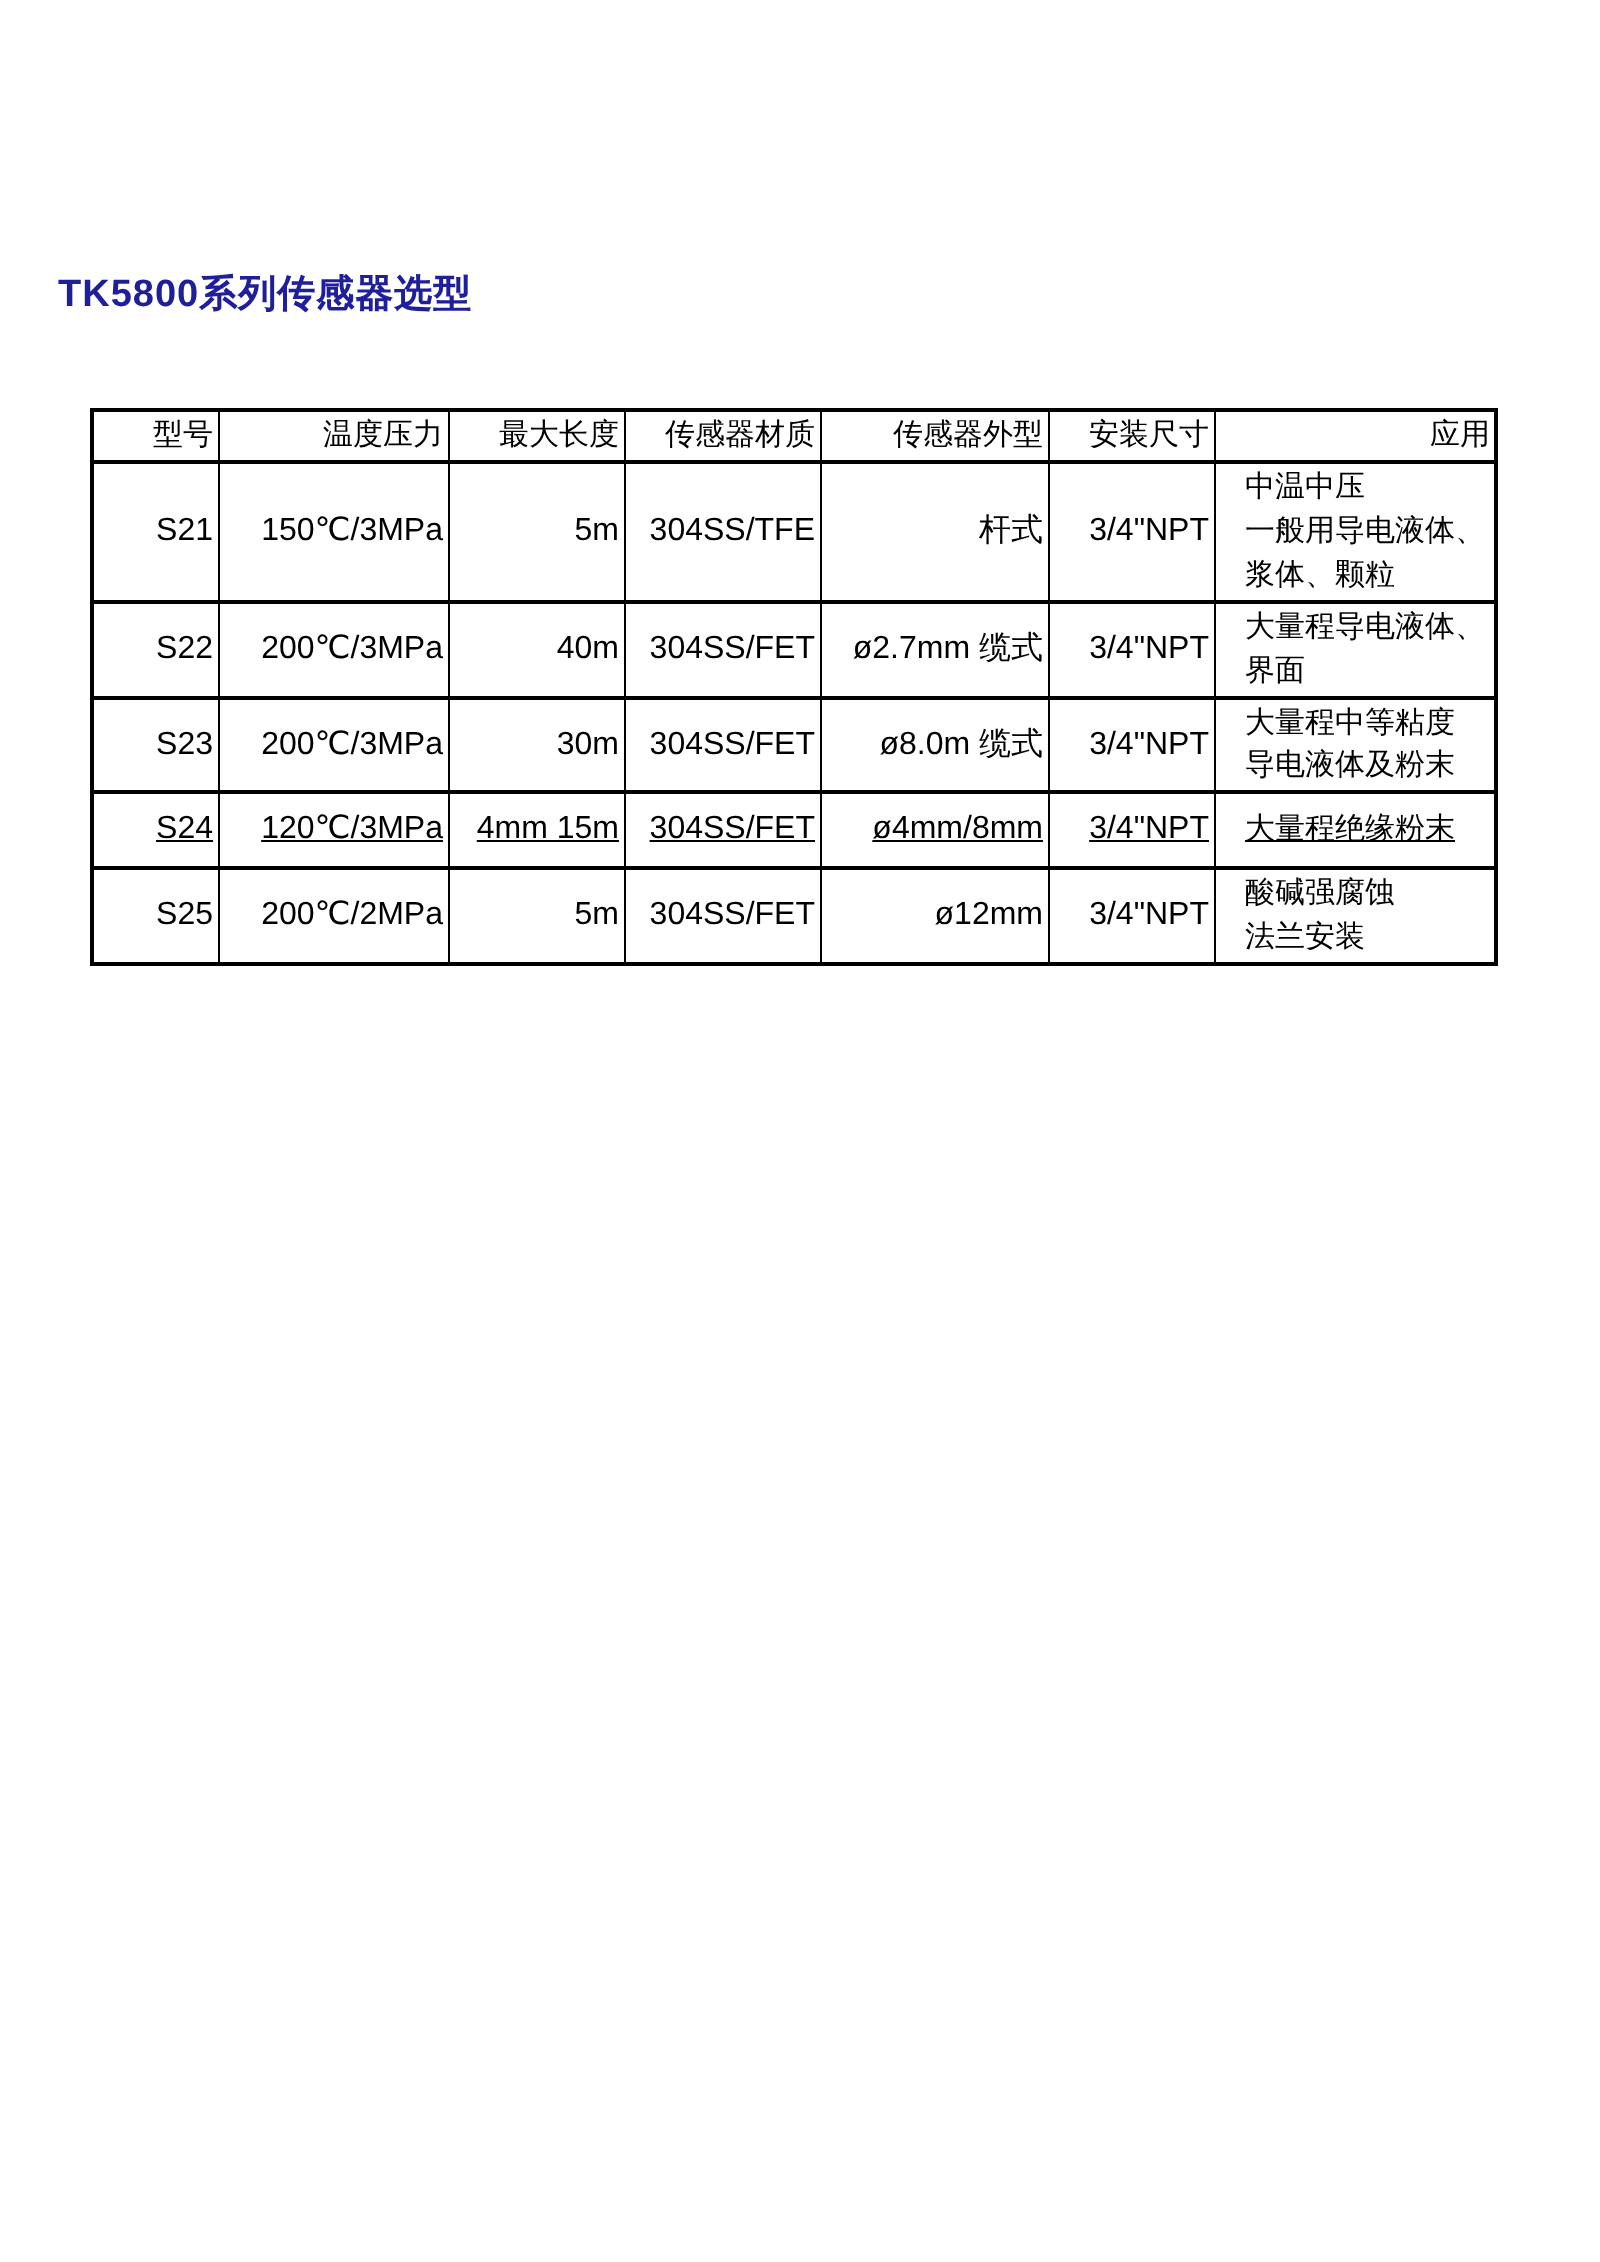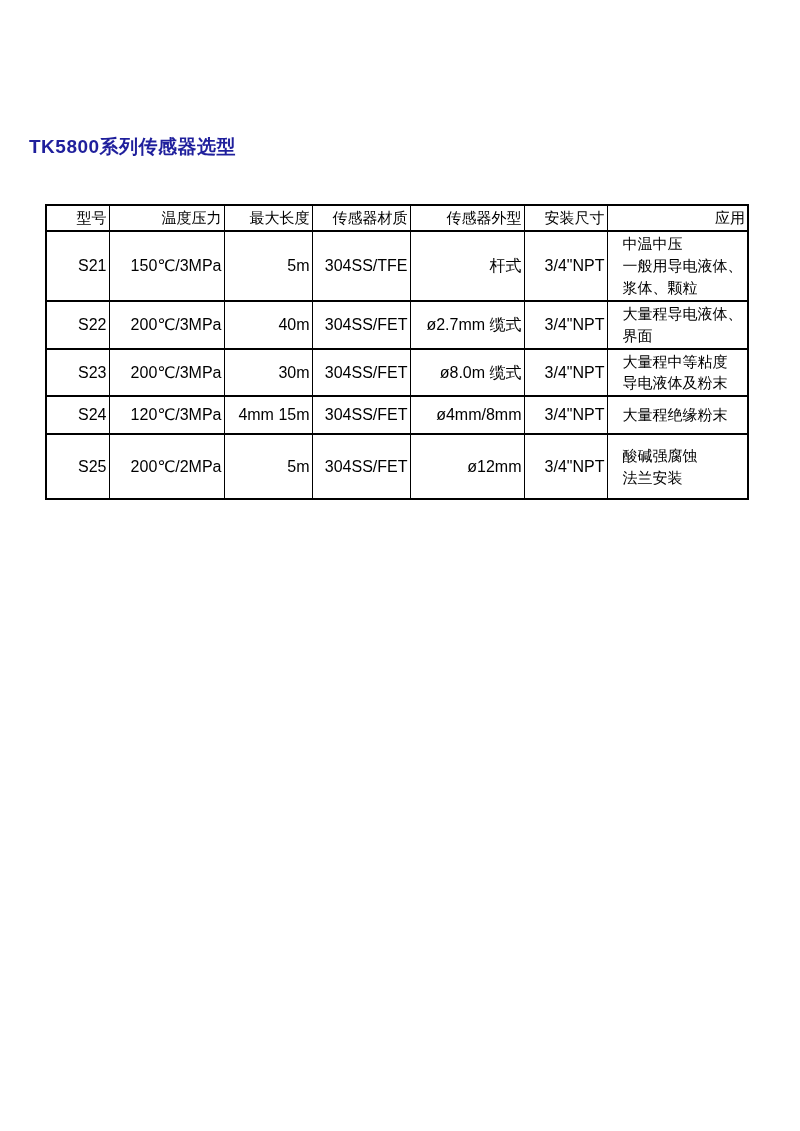--- a/index.html
+++ b/index.html
@@ -47,22 +47,22 @@
   .spec-table td.col-app {
     text-align: left;
     padding-left: 15px;
     white-space: pre-line;
     font-size: 15px;
   }
   tr.row-header { height: 26px; }
   tr.row-0 { height: 70px; }
   tr.row-1 { height: 44px; }
   tr.row-2 { height: 44px; margin-left: 39px; }
-  tr.row-3 { height: 38px; }
-  tr.row-4 { height: 65px; }
+  tr.row-3 { height: 38px; text-decoration: underline; }
+  tr.row-4 { height: 48px; }
 </style>
 </head>
 <body>
 
 <h1 class="page-title" style="color: rgb(31, 31, 156);">TK5800系列传感器选型</h1>
 
 <table class="spec-table">
   <colgroup>
     <col style="width:63px">
     <col style="width:115px">

